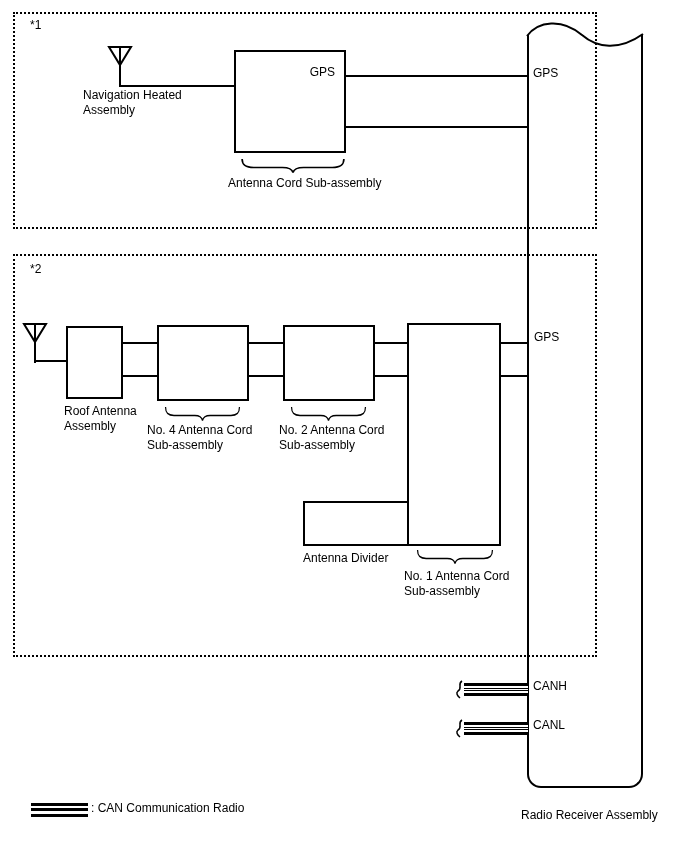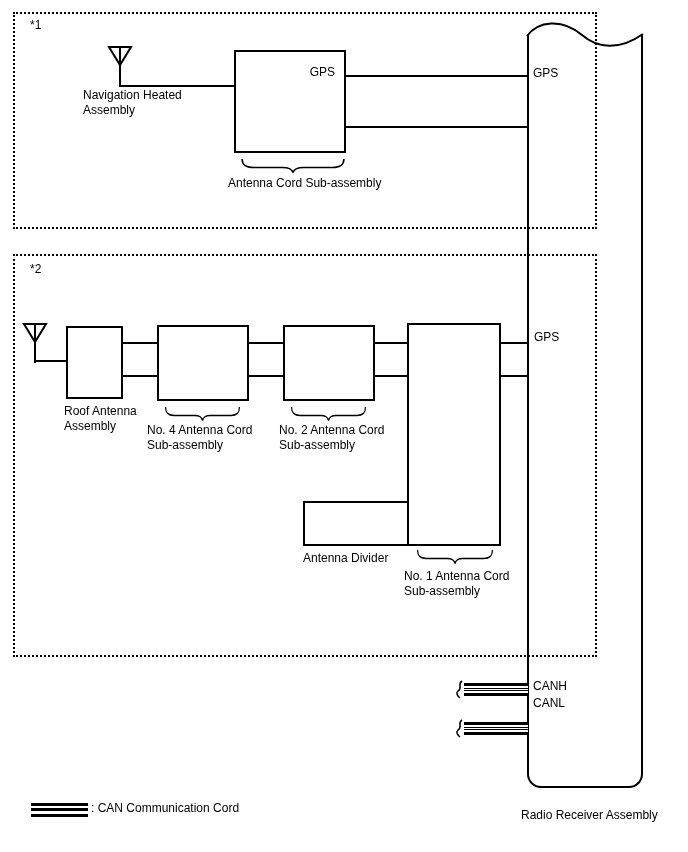--- a/index.html
+++ b/index.html
@@ -126,20 +126,20 @@
   <svg style="left:455px;top:680px;" width="9" height="19" viewBox="0 0 9 19">
     <path d="M7 1 C2 4 8 8 3 11 C0.5 13 2.5 16 5 18" fill="none" stroke="#000" stroke-width="1.5"></path>
   </svg>
   <div class="can-bar" style="left:464px;top:683px;"></div>
   <div class="label" style="left:533px;top:679px;">CANH</div>
 
   <svg style="left:455px;top:719px;" width="9" height="19" viewBox="0 0 9 19">
     <path d="M7 1 C2 4 8 8 3 11 C0.5 13 2.5 16 5 18" fill="none" stroke="#000" stroke-width="1.5"></path>
   </svg>
   <div class="can-bar" style="left:464px;top:722px;"></div>
-  <div class="label" style="left:533px;top:696px;">CANL</div>
+  <div class="label" style="left:533px;top:718px;">CANL</div>
 
   <div class="label" style="left:521px;top:796px;margin-top:12px;">Radio Receiver Assembly</div>
 
   <div class="legend-sym"></div>
-  <div class="label" style="left:91px;top:801px;">: CAN Communication Cord</div>
+  <div class="label" style="left:91px;top:801px;">: CAN Communication Radio</div>
 
 </div>
 
 </body></html>

